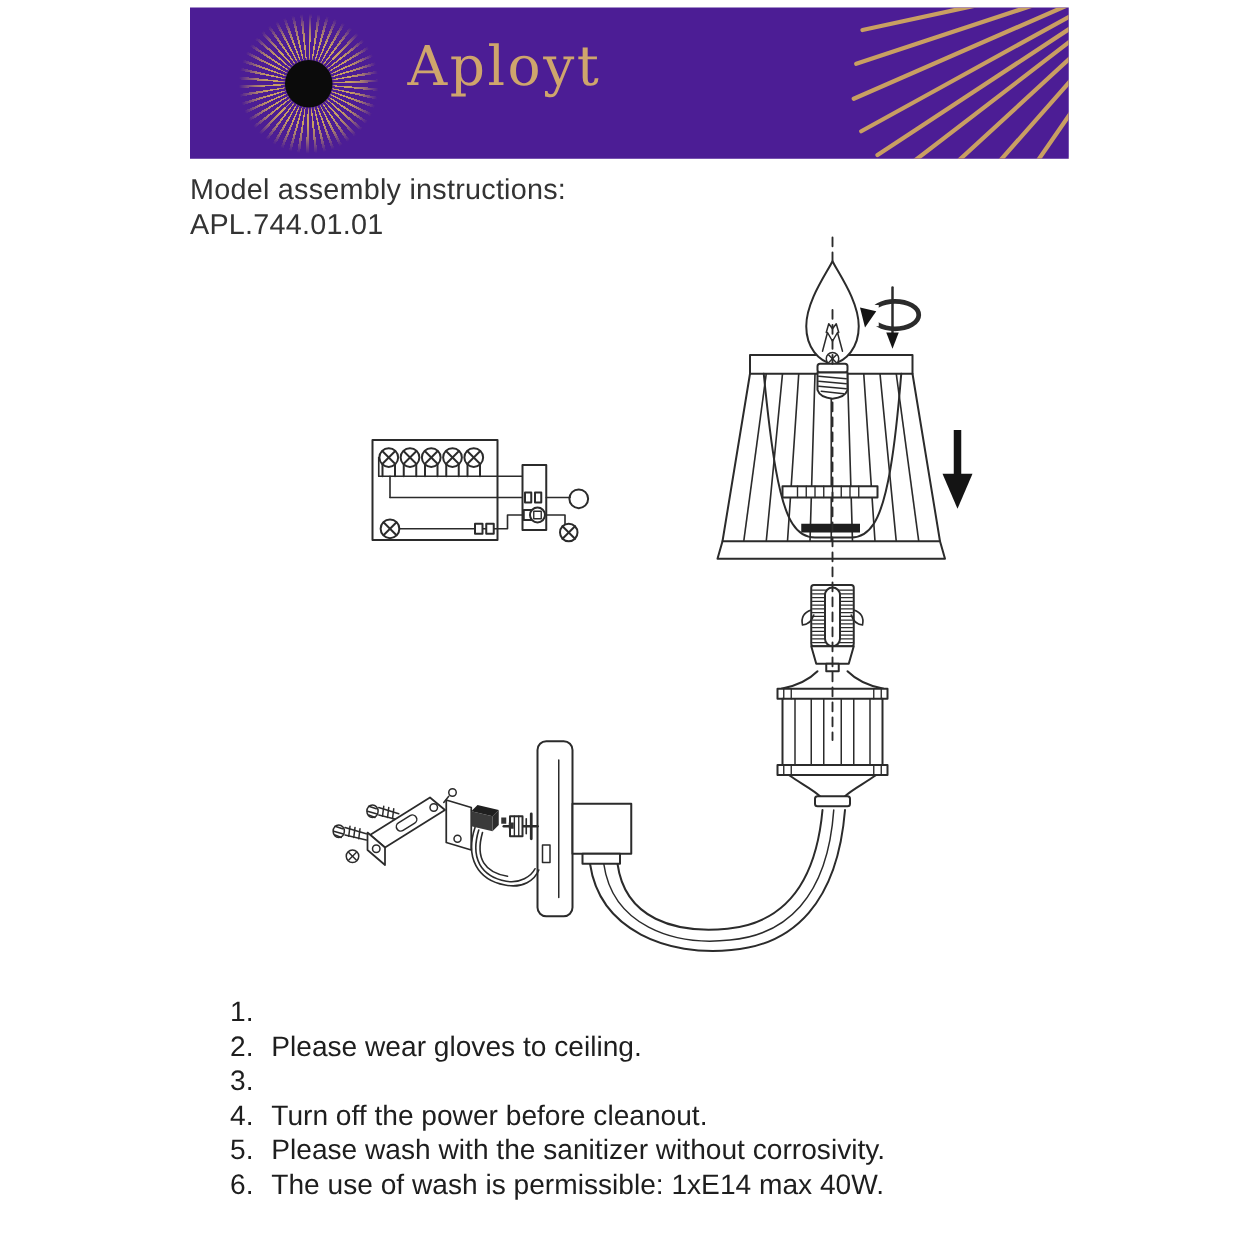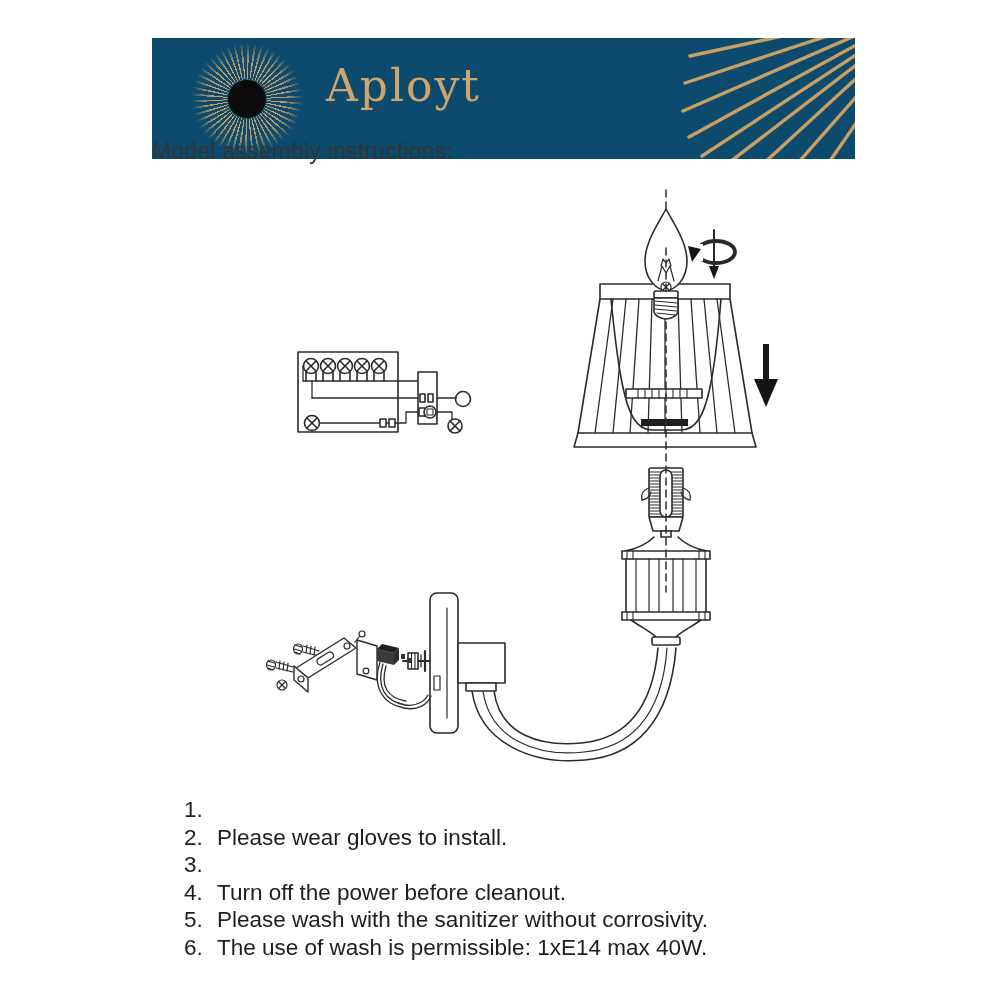--- a/index.html
+++ b/index.html
@@ -1,21 +1,21 @@
 <!DOCTYPE html>
 <html><head>
 <meta charset="utf-8">
 <style>
   html,body{margin:0;padding:0;background:#f4f4f4;}
   #page{position:relative;width:1000px;height:1000px;background:#ffffff;overflow:hidden;
         font-family:"Liberation Sans", sans-serif;}
 
   
   #banner{position:absolute;left:152px;top:6px;width:703px;height:121px;
-          background:#0c4a6e;overflow:hidden;margin-top:32px;}
+          background:#4c1d95;overflow:hidden;}
   #sunburst{position:absolute;left:38px;top:4px;width:114px;height:114px;border-radius:50%;
             background:repeating-conic-gradient(#c99f62 0deg 2.4deg, rgba(0,0,0,0) 2.4deg 7.2deg);
             -webkit-mask-image:radial-gradient(circle at 50% 50%, transparent 0 18px, #000 21px, #000 33px, rgba(0,0,0,.7) 43px, transparent 56px);
             mask-image:radial-gradient(circle at 50% 50%, transparent 0 18px, #000 21px, #000 33px, rgba(0,0,0,.7) 43px, transparent 56px);}
   #sunburst-hole{position:absolute;left:76px;top:42px;width:38px;height:38px;border-radius:50%;background:#0b0b0b;}
   #brand{position:absolute;left:174px;top:22px;width:300px;
          font-family:"DejaVu Serif", serif;font-size:44px;font-weight:400;
          color:#cfa56c;letter-spacing:2px;}
   #corner-rays{position:absolute;right:0;top:0;}
 
@@ -52,20 +52,21 @@
       <line x1="768" y1="-22" x2="570" y2="130"></line>
       <line x1="770" y1="-20" x2="598" y2="138"></line>
       <line x1="772" y1="-18" x2="630" y2="143"></line>
       <line x1="774" y1="-16" x2="662" y2="146"></line>
       <line x1="776" y1="-14" x2="690" y2="148"></line>
     </svg>
   </div>
 
   <div id="heading">
     <div>Model assembly instructions:</div>
+    <div>APL.744.01.01</div>
   </div>
 
   <div id="diagram">
   <svg width="1000" height="1000" viewBox="0 0 1000 1000">
 
     <g>
       <rect x="298" y="352" width="100" height="80"></rect>
 
       <g>
         <circle cx="311" cy="366" r="7.5"></circle>
@@ -328,21 +329,21 @@
   </svg>
   </div>
 
   <div id="instructions">
     <ol>
       <li>
         <span class="num">1.</span>
       </li>
       <li>
         <span class="num">2.</span>
-        <span>Please wear gloves to install.</span>
+        <span>Please wear gloves to ceiling.</span>
       </li>
       <li>
         <span class="num">3.</span>
       </li>
       <li>
         <span class="num">4.</span>
         <span>Turn off the power before cleanout.</span>
       </li>
       <li>
         <span class="num">5.</span>

